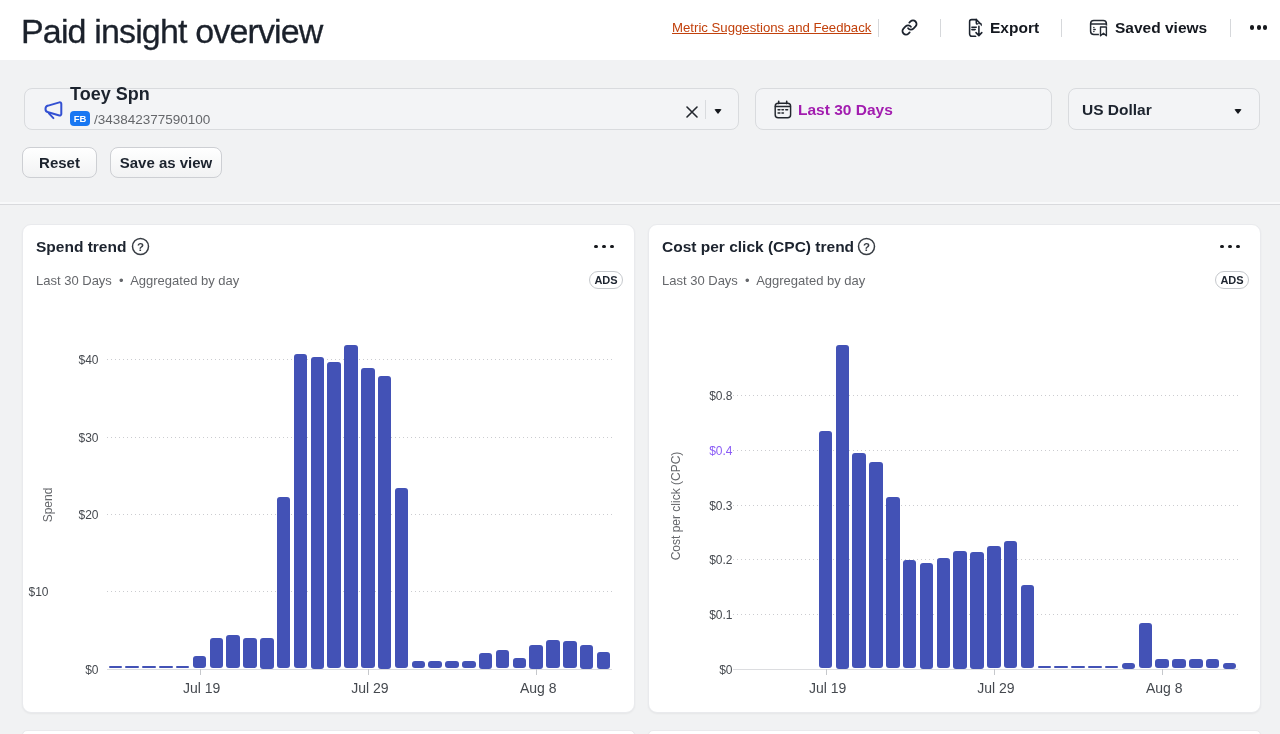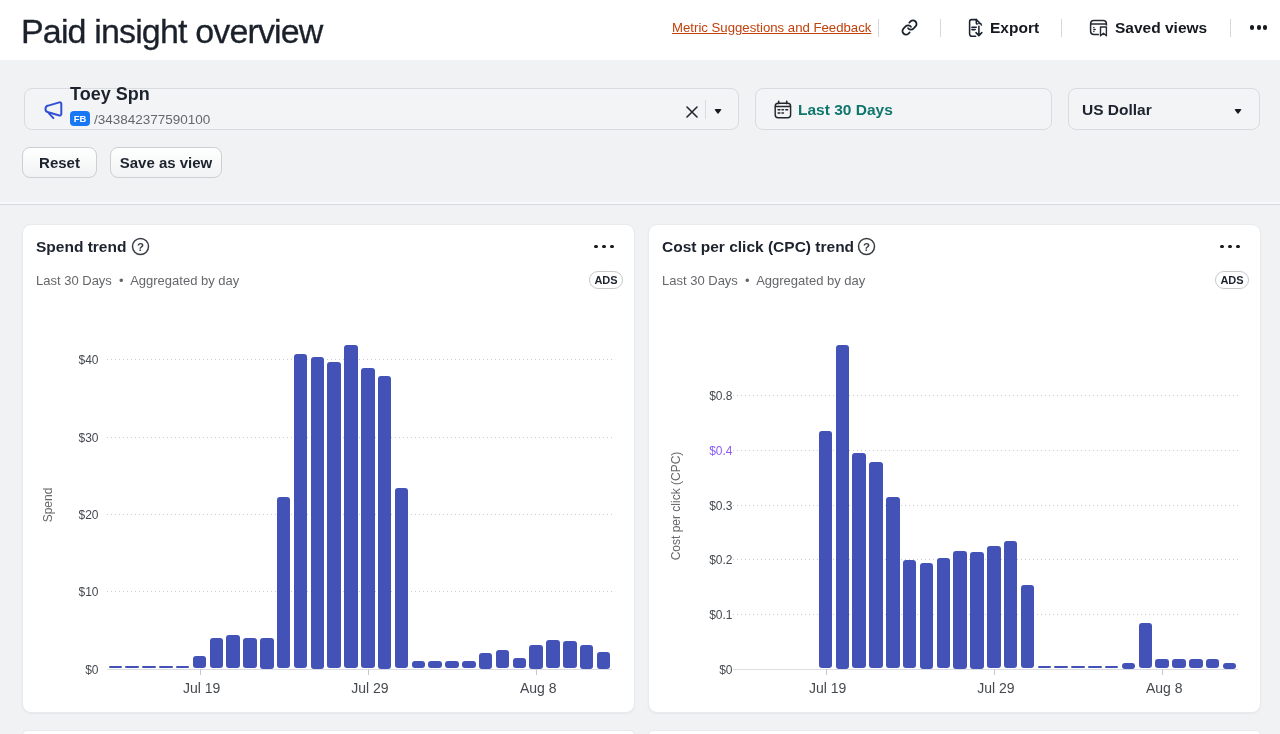--- a/index.html
+++ b/index.html
@@ -57,21 +57,21 @@
     </svg></div>
 <div class="abs" style="left:705px;top:100px;width:1px;height:19px;background:#d9dbde"></div>
 <div class="abs caret" style="left:714px;top:108.5px"></div>
 <div class="selbox" style="left:755px;width:297px"></div>
 <div class="abs" style="left:774px;top:100px"><svg width="18" height="19" viewBox="0 0 18 19" fill="none" stroke="#23272e" stroke-width="1.45" stroke-linecap="round" stroke-linejoin="round">
       <rect x="1.2" y="3.2" width="15.4" height="14.6" rx="3"></rect>
       <path d="M1.4 6.4 h15"></path>
       <path d="M4.7 1.2 v2.4 M12.7 1.2 v2.4" stroke-width="1.6"></path>
       <path d="M4.1 9.7 h1.8 M8 9.7 h1.4 M11.8 9.7 h1.8 M4.1 12.9 h1.8 M8 12.9 h1.4" stroke-width="1.55"></path>
     </svg></div>
-<div class="abs" style="left:798px;top:101px;font-size:15.5px;font-weight:bold;color:#0f766e">Last 30 Days</div>
+<div class="abs" style="left:798px;top:101px;font-size:15.5px;font-weight:bold;color:#a21caf">Last 30 Days</div>
 <div class="selbox" style="left:1068px;width:192px"></div>
 <div class="abs" style="left:1082px;top:101px;font-size:15.5px;font-weight:bold;color:#1c232e">US Dollar</div>
 <div class="abs caret" style="left:1234px;top:108.5px"></div>
 <div class="btn" style="left:22px;width:75px">Reset</div>
 <div class="btn" style="left:110px;width:112px">Save as view</div>
 <div class="abs" style="left:0;top:201.5px;width:1280px;height:2px;background:#f8f9fa"></div>
 <div class="abs" style="left:0;top:203.8px;width:1280px;height:1px;background:#d9dadd"></div>
 <div class="card" style="left:22px;top:224px;width:613px;height:489px"></div>
 <div class="card" style="left:648px;top:224px;width:613px;height:489px"></div>
 <div class="card" style="left:22px;top:730px;width:613px;height:10px"></div>
@@ -95,21 +95,21 @@
 <div style="position:absolute;left:1228.0px;top:244.7px;width:3.6px;height:3.6px;border-radius:50%;background:#17191d"></div>
 <div style="position:absolute;left:1236.0px;top:244.7px;width:3.6px;height:3.6px;border-radius:50%;background:#17191d"></div>
 <div class="abs" style="left:662px;top:273px;font-size:13px;color:#65676b">Last 30 Days &nbsp;•&nbsp; Aggregated by day</div>
 <div class="abs" style="left:1215px;top:271px;width:34px;height:18px;border:1px solid #c6c9cd;border-radius:9px;font-size:11px;font-weight:bold;color:#1c232e;text-align:center;line-height:17px;background:#fff">ADS</div>
 <div style="position:absolute;left:107.0px;top:668.5px;width:504.9px;height:1px;background:#dcdde0"></div>
 <div style="position:absolute;left:107.0px;top:591.2px;width:504.9px;height:1px;background-image:repeating-linear-gradient(90deg,#cbccd0 0 1px,transparent 1px 4px)"></div>
 <div style="position:absolute;left:107.0px;top:513.9px;width:504.9px;height:1px;background-image:repeating-linear-gradient(90deg,#cbccd0 0 1px,transparent 1px 4px)"></div>
 <div style="position:absolute;left:107.0px;top:436.6px;width:504.9px;height:1px;background-image:repeating-linear-gradient(90deg,#cbccd0 0 1px,transparent 1px 4px)"></div>
 <div style="position:absolute;left:107.0px;top:359.3px;width:504.9px;height:1px;background-image:repeating-linear-gradient(90deg,#cbccd0 0 1px,transparent 1px 4px)"></div>
 <div style="position:absolute;left:28.5px;width:70px;top:661.5px;height:16px;line-height:16px;text-align:right;font-size:12px;color:#45494f">$0</div>
-<div style="position:absolute;left:28.5px;width:70px;top:584.2px;height:16px;line-height:16px;text-align:right;font-size:12px;color:#45494f">$10</div>
+<div style="position:absolute;left:28.5px;width:70px;top:584.2px;height:16px;line-height:16px;text-align:left;font-size:12px;color:#45494f">$10</div>
 <div style="position:absolute;left:28.5px;width:70px;top:506.9px;height:16px;line-height:16px;text-align:right;font-size:12px;color:#45494f">$20</div>
 <div style="position:absolute;left:28.5px;width:70px;top:429.6px;height:16px;line-height:16px;text-align:right;font-size:12px;color:#45494f">$30</div>
 <div style="position:absolute;left:28.5px;width:70px;top:352.3px;height:16px;line-height:16px;text-align:right;font-size:12px;color:#45494f">$40</div>
 <div class="bar" style="left:108.6px;top:665.8px;height:2.7px;border-radius:1.5px"></div>
 <div class="bar" style="left:125.4px;top:665.8px;height:2.7px;border-radius:1.5px"></div>
 <div class="bar" style="left:142.3px;top:665.8px;height:2.7px;border-radius:1.5px"></div>
 <div class="bar" style="left:159.1px;top:665.8px;height:2.7px;border-radius:1.5px"></div>
 <div class="bar" style="left:175.9px;top:665.8px;height:2.7px;border-radius:1.5px"></div>
 <div class="bar" style="left:192.8px;top:656.1px;height:12.4px;border-radius:3px"></div>
 <div class="bar" style="left:209.6px;top:637.6px;height:30.9px;border-radius:3px"></div>

